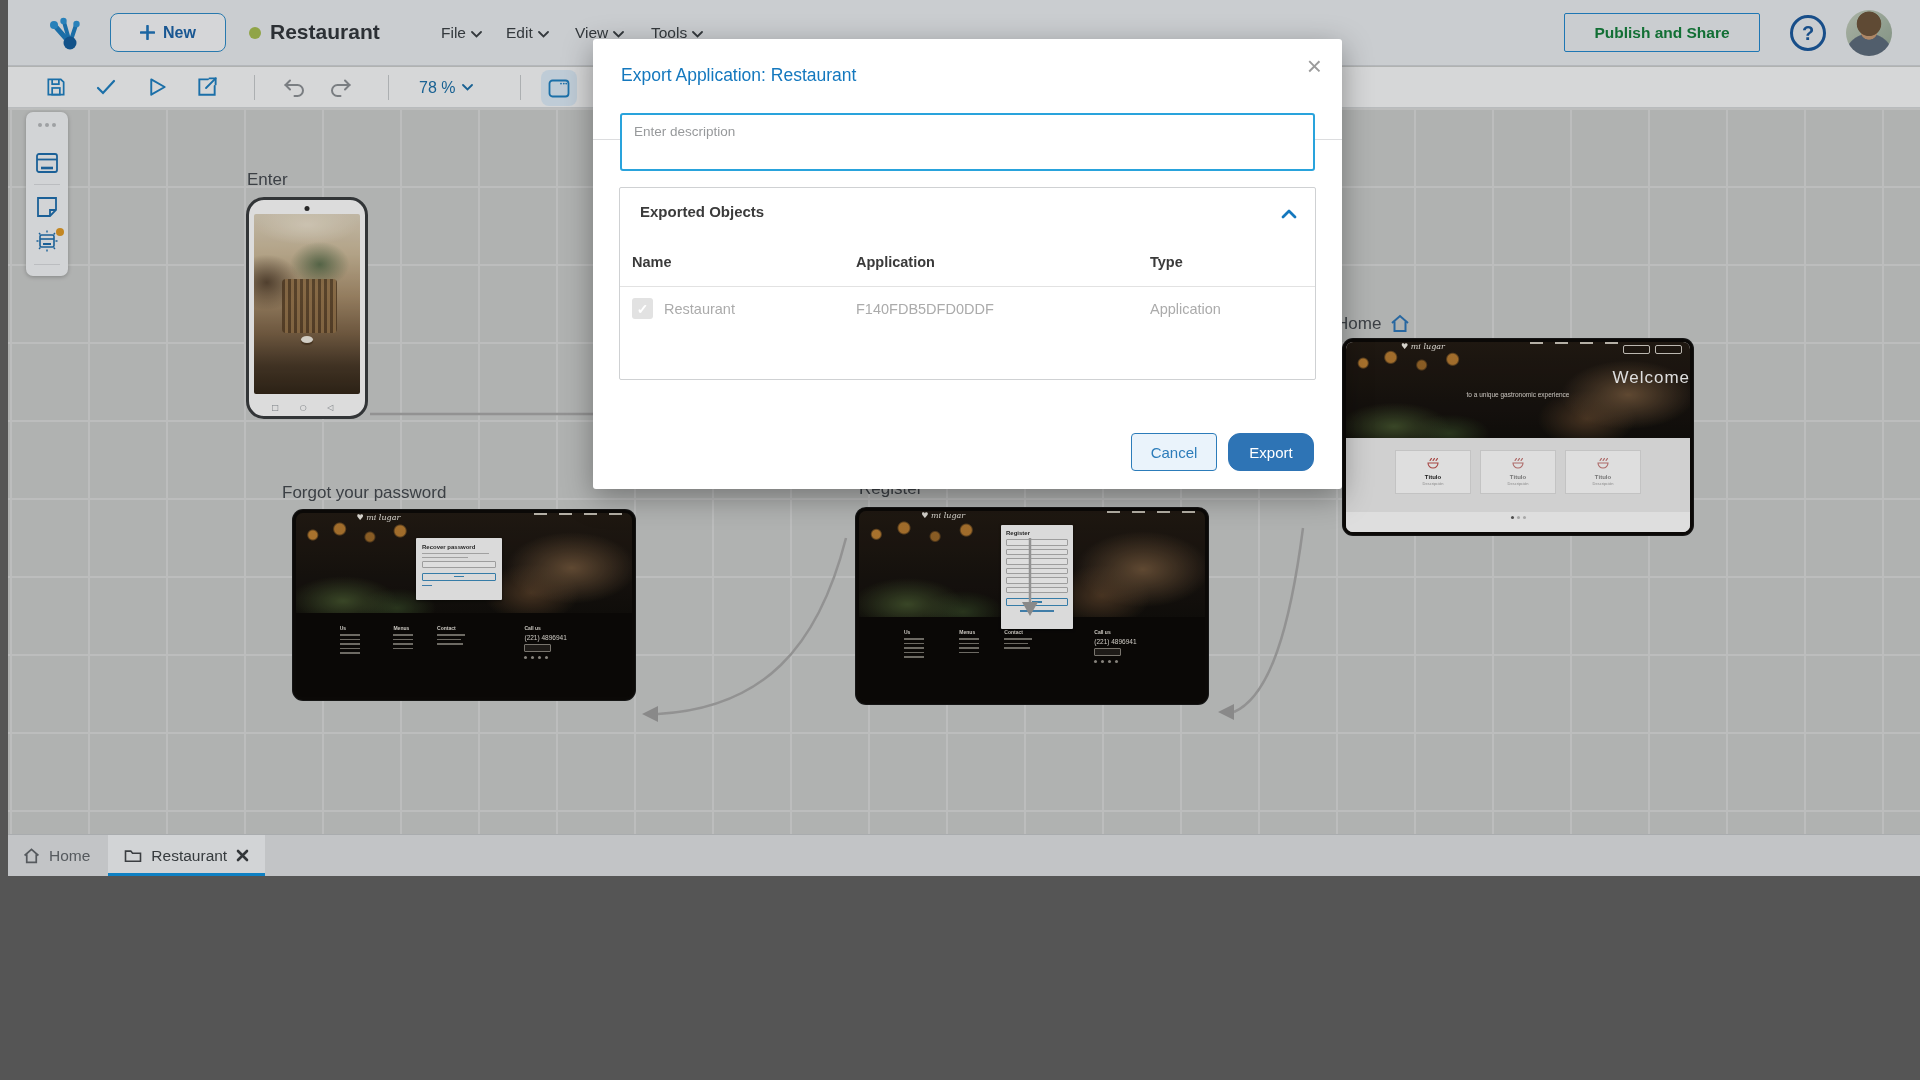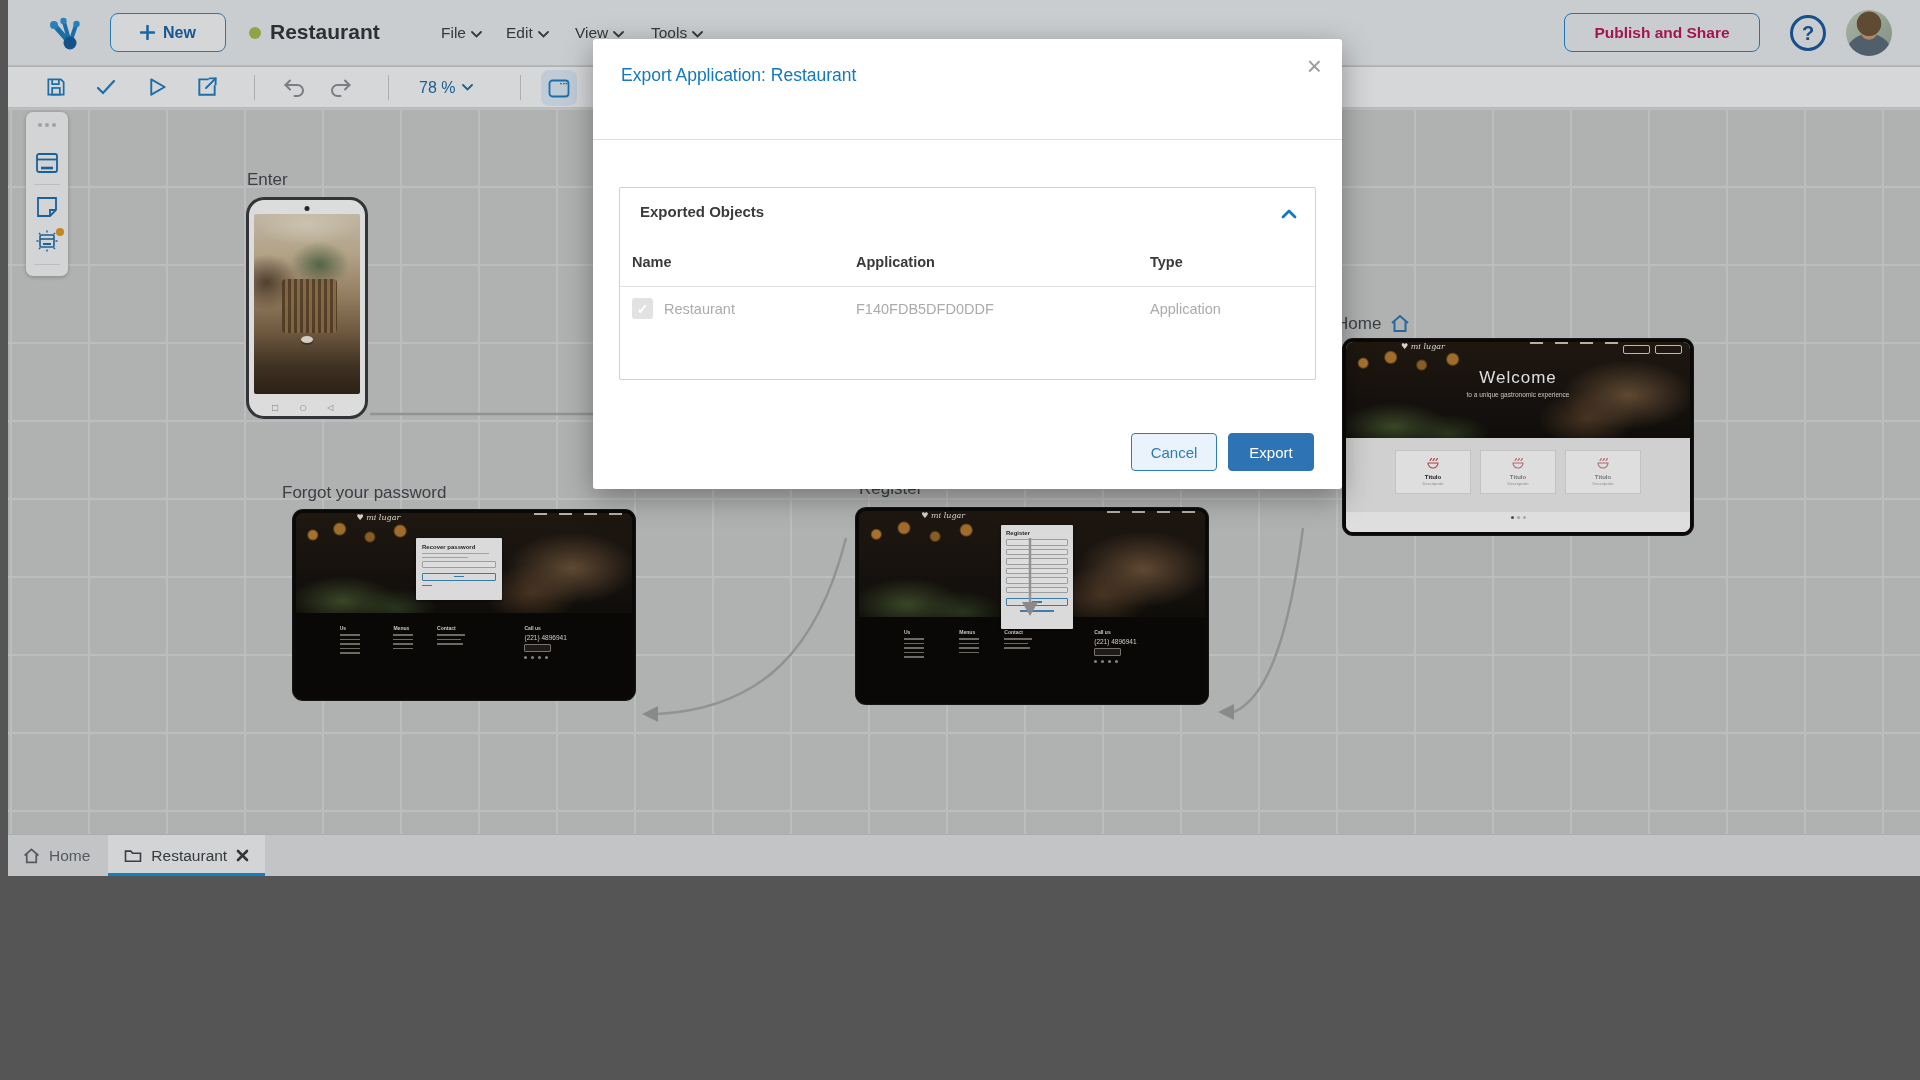--- a/index.html
+++ b/index.html
@@ -8,21 +8,21 @@
 
   
   .header{position:absolute;left:0;top:0;right:0;height:66px;background:#e9ecef;border-bottom:1px solid #cfd3d7;display:flex;align-items:center;z-index:10;}
   .logo{position:absolute;left:34px;top:12px;width:42px;height:42px;}
   .btn-new{position:absolute;left:102px;top:13px;width:116px;height:39px;border:1.5px solid #2e8cc8;border-radius:8px;background:rgba(255,255,255,.55);display:flex;align-items:center;justify-content:center;gap:8px;color:#1d64a8;font-size:16px;font-weight:bold;cursor:pointer;}
   .proj-dot{position:absolute;left:241px;top:27px;width:12px;height:12px;border-radius:50%;background:#a6bd52;}
   .proj-name{position:absolute;left:262px;top:20px;font-size:21px;font-weight:bold;color:#33383d;}
   .menu{position:absolute;top:0;height:66px;display:flex;align-items:center;gap:5px;color:#3c4247;font-size:15.5px;cursor:pointer;}
   .menu svg{margin-top:2px;}
   .m-file{left:433px}.m-edit{left:498px}.m-view{left:567px}.m-tools{left:643px}
-  .btn-publish{position:absolute;left:1556px;top:13px;width:196px;height:39px;border:1.5px solid #2389cf;border-radius:8px;background:transparent;display:flex;align-items:center;justify-content:center;color:#be185d;font-size:15.5px;font-weight:bold;cursor:pointer;}
+  .btn-publish{position:absolute;left:1556px;top:13px;width:196px;height:39px;border:1.5px solid #2389cf;border-radius:2px;background:transparent;display:flex;align-items:center;justify-content:center;color:#15803d;font-size:15.5px;font-weight:bold;cursor:pointer;}
   .help{position:absolute;left:1782px;top:15px;width:36px;height:36px;border-radius:50%;border:3px solid #1c5a9e;color:#1c5a9e;font-size:20px;font-weight:bold;display:flex;align-items:center;justify-content:center;cursor:pointer;}
   .avatar{position:absolute;left:1838px;top:10px;width:46px;height:46px;border-radius:50%;overflow:hidden;cursor:pointer;
     background:
       radial-gradient(circle at 50% 30%, #6e563c 0 30%, transparent 32%),
       radial-gradient(circle at 50% 46%, #c79b76 0 24%, transparent 26%),
       radial-gradient(circle at 50% 105%, #5d6c7c 0 45%, transparent 47%),
       linear-gradient(135deg,#c3cdbd,#93a795);}
 
   
   .toolbar{position:absolute;left:0;top:67px;right:0;height:41px;background:#f6f7f8;border-bottom:1px solid #d4d7d9;z-index:9;}
@@ -93,21 +93,21 @@
   .card{position:absolute;background:#fbfbfb;border-radius:1px;box-shadow:0 1px 3px rgba(0,0,0,.5);padding:6px;z-index:4;}
   .card b{display:block;font-size:6px;color:#2e2e2e;font-weight:bold;}
   .tline{height:1.5px;background:#b9b9b9;margin-top:2.5px;}
   .tinput{height:6.5px;border:0.5px solid #b5b5b5;border-radius:1px;margin-top:3px;background:#fff;}
   .tbtn{height:8px;border:1px solid #3f8fc0;border-radius:1px;margin-top:5px;display:flex;align-items:center;justify-content:center;}
   .tbtn i{width:10px;height:1.5px;background:#3f8fc0;}
   .tlink{width:10px;height:1.5px;background:#4a90c2;margin-top:4px;}
   .tlink.center{margin-left:auto;margin-right:auto;width:55%;}
 
   
-  .hero-title{position:absolute;left:0;right:0;top:26px;text-align:center;color:#fff;font-size:17px;letter-spacing:1px;z-index:3;}
+  .hero-title{position:absolute;left:0;right:0;top:26px;text-align:right;color:#fff;font-size:17px;letter-spacing:1px;z-index:3;}
   .hero-sub{position:absolute;left:0;right:0;top:49px;text-align:center;color:#e3ded6;font-size:6.5px;z-index:3;}
   .hero-btns{position:absolute;right:8px;top:3px;display:flex;gap:5px;z-index:3;}
   .hero-btns i{width:27px;height:9px;border:1px solid #d8d4cc;border-radius:2px;}
   .midcard{position:absolute;left:50%;transform:translateX(-50%);top:66px;width:226px;height:38px;background:#fbfbfb;box-shadow:0 1px 3px rgba(0,0,0,.4);text-align:center;padding-top:6px;z-index:4;}
   .midcard b{font-size:7.5px;color:#2a2a2a;}
   .midcard i{display:block;width:176px;height:1.6px;background:#a8a8a8;margin:2.2px auto 0;}
   .hsection{position:absolute;left:0;right:0;top:96px;height:74px;background:#efefef;z-index:1;}
   .hwhite{position:absolute;left:0;right:0;top:170px;bottom:0;background:#fff;z-index:1;}
   .cardsrow{position:absolute;left:0;right:0;top:108px;display:flex;justify-content:center;gap:9px;z-index:3;}
   .pcard{width:76px;height:44px;background:#fff;border:1px solid #e0e0e0;text-align:center;padding-top:4px;}
@@ -137,21 +137,21 @@
   .m-chev{position:absolute;right:18px;top:17px;color:#1478be;cursor:pointer;}
   .m-thead{position:absolute;left:0;right:0;top:66px;display:flex;padding:0 0 0 12px;font-size:14.5px;font-weight:bold;color:#3a3a3a;}
   .m-thr{position:absolute;left:0;right:0;top:98px;height:1px;background:#e2e2e2;}
   .m-row{position:absolute;left:0;right:0;top:110px;display:flex;align-items:center;padding-left:12px;font-size:14.5px;color:#ababab;}
   .c-name{width:224px;display:flex;align-items:center;gap:11px;}
   .c-app{width:294px;}
   .c-type{flex:1;}
   .chk{width:21px;height:21px;border-radius:3px;background:#e2e2e2;color:#fff;font-size:14px;font-weight:bold;display:flex;align-items:center;justify-content:center;}
   .m-actions{position:absolute;right:28px;bottom:18px;display:flex;gap:11px;}
   .btn-cancel{width:86px;height:38px;background:#eaf3fb;border:1.5px solid #2c7cba;border-radius:4px;color:#2c7cba;font-size:15px;cursor:pointer;}
-  .btn-export{width:86px;height:38px;background:#2e74b5;border:1px solid #2e74b5;border-radius:4px;color:#fff;font-size:15px;cursor:pointer;}
+  .btn-export{width:86px;height:38px;background:#2e74b5;border:1px solid #2e74b5;border-radius:12px;color:#fff;font-size:15px;cursor:pointer;}
 </style>
 </head>
 <body>
 
 <div id="app">
 
   <div class="header">
     <div class="logo">
       <svg viewBox="0 0 42 42" width="42" height="42">
         <g stroke="#1f7fc0" stroke-linecap="round" fill="#1f7fc0">
@@ -527,20 +527,21 @@
       </span>
     </div>
   </div>
 
   <div class="dim"></div>
 
   <div class="modal">
     <div class="m-title">Export Application: Restaurant</div>
     <div class="m-close">×</div>
     <div class="m-hr"></div>
+    <textarea class="m-desc" placeholder="Enter description" style=""></textarea>
 
     <div class="m-box">
       <div class="m-sec">Exported Objects</div>
       <span class="m-chev">
         <svg width="16" height="10" viewBox="0 0 16 10">
             <path d="M2 8l6-6 6 6" fill="none" stroke="#1478be" stroke-width="2.8" stroke-linecap="round" stroke-linejoin="round"></path>
           </svg>
       </span>
       <div class="m-thead">
         <span class="c-name">Name</span>

